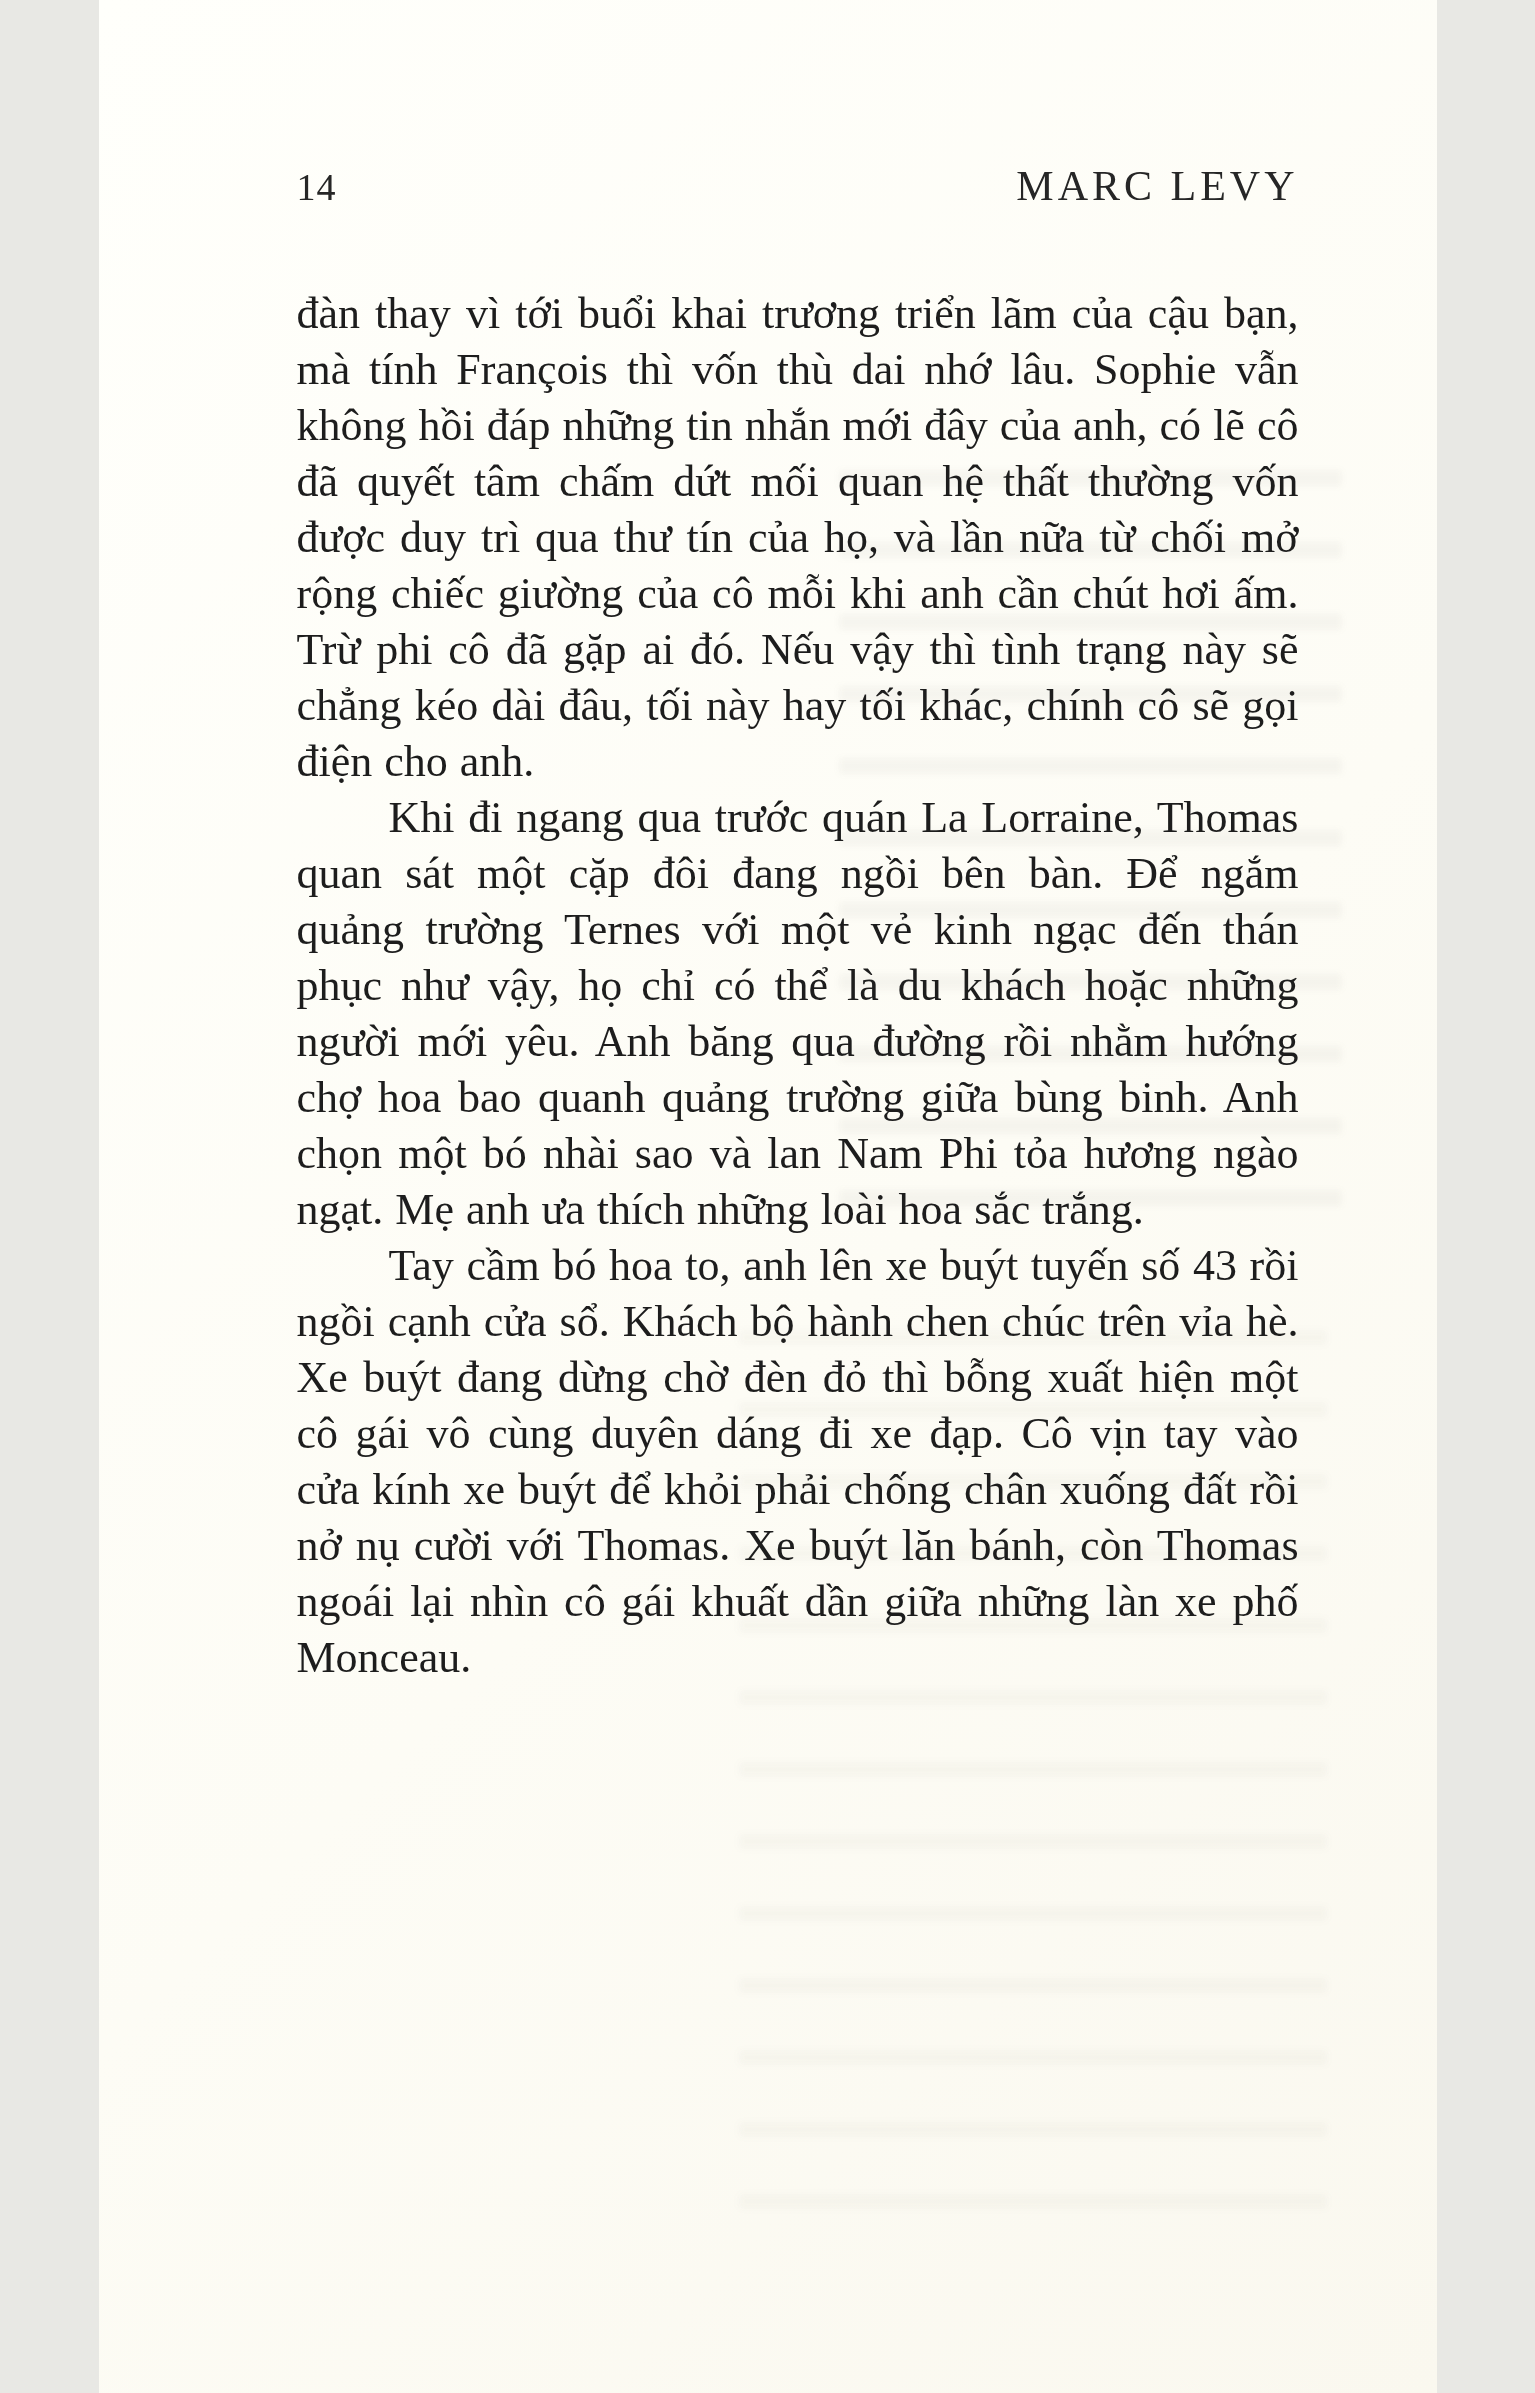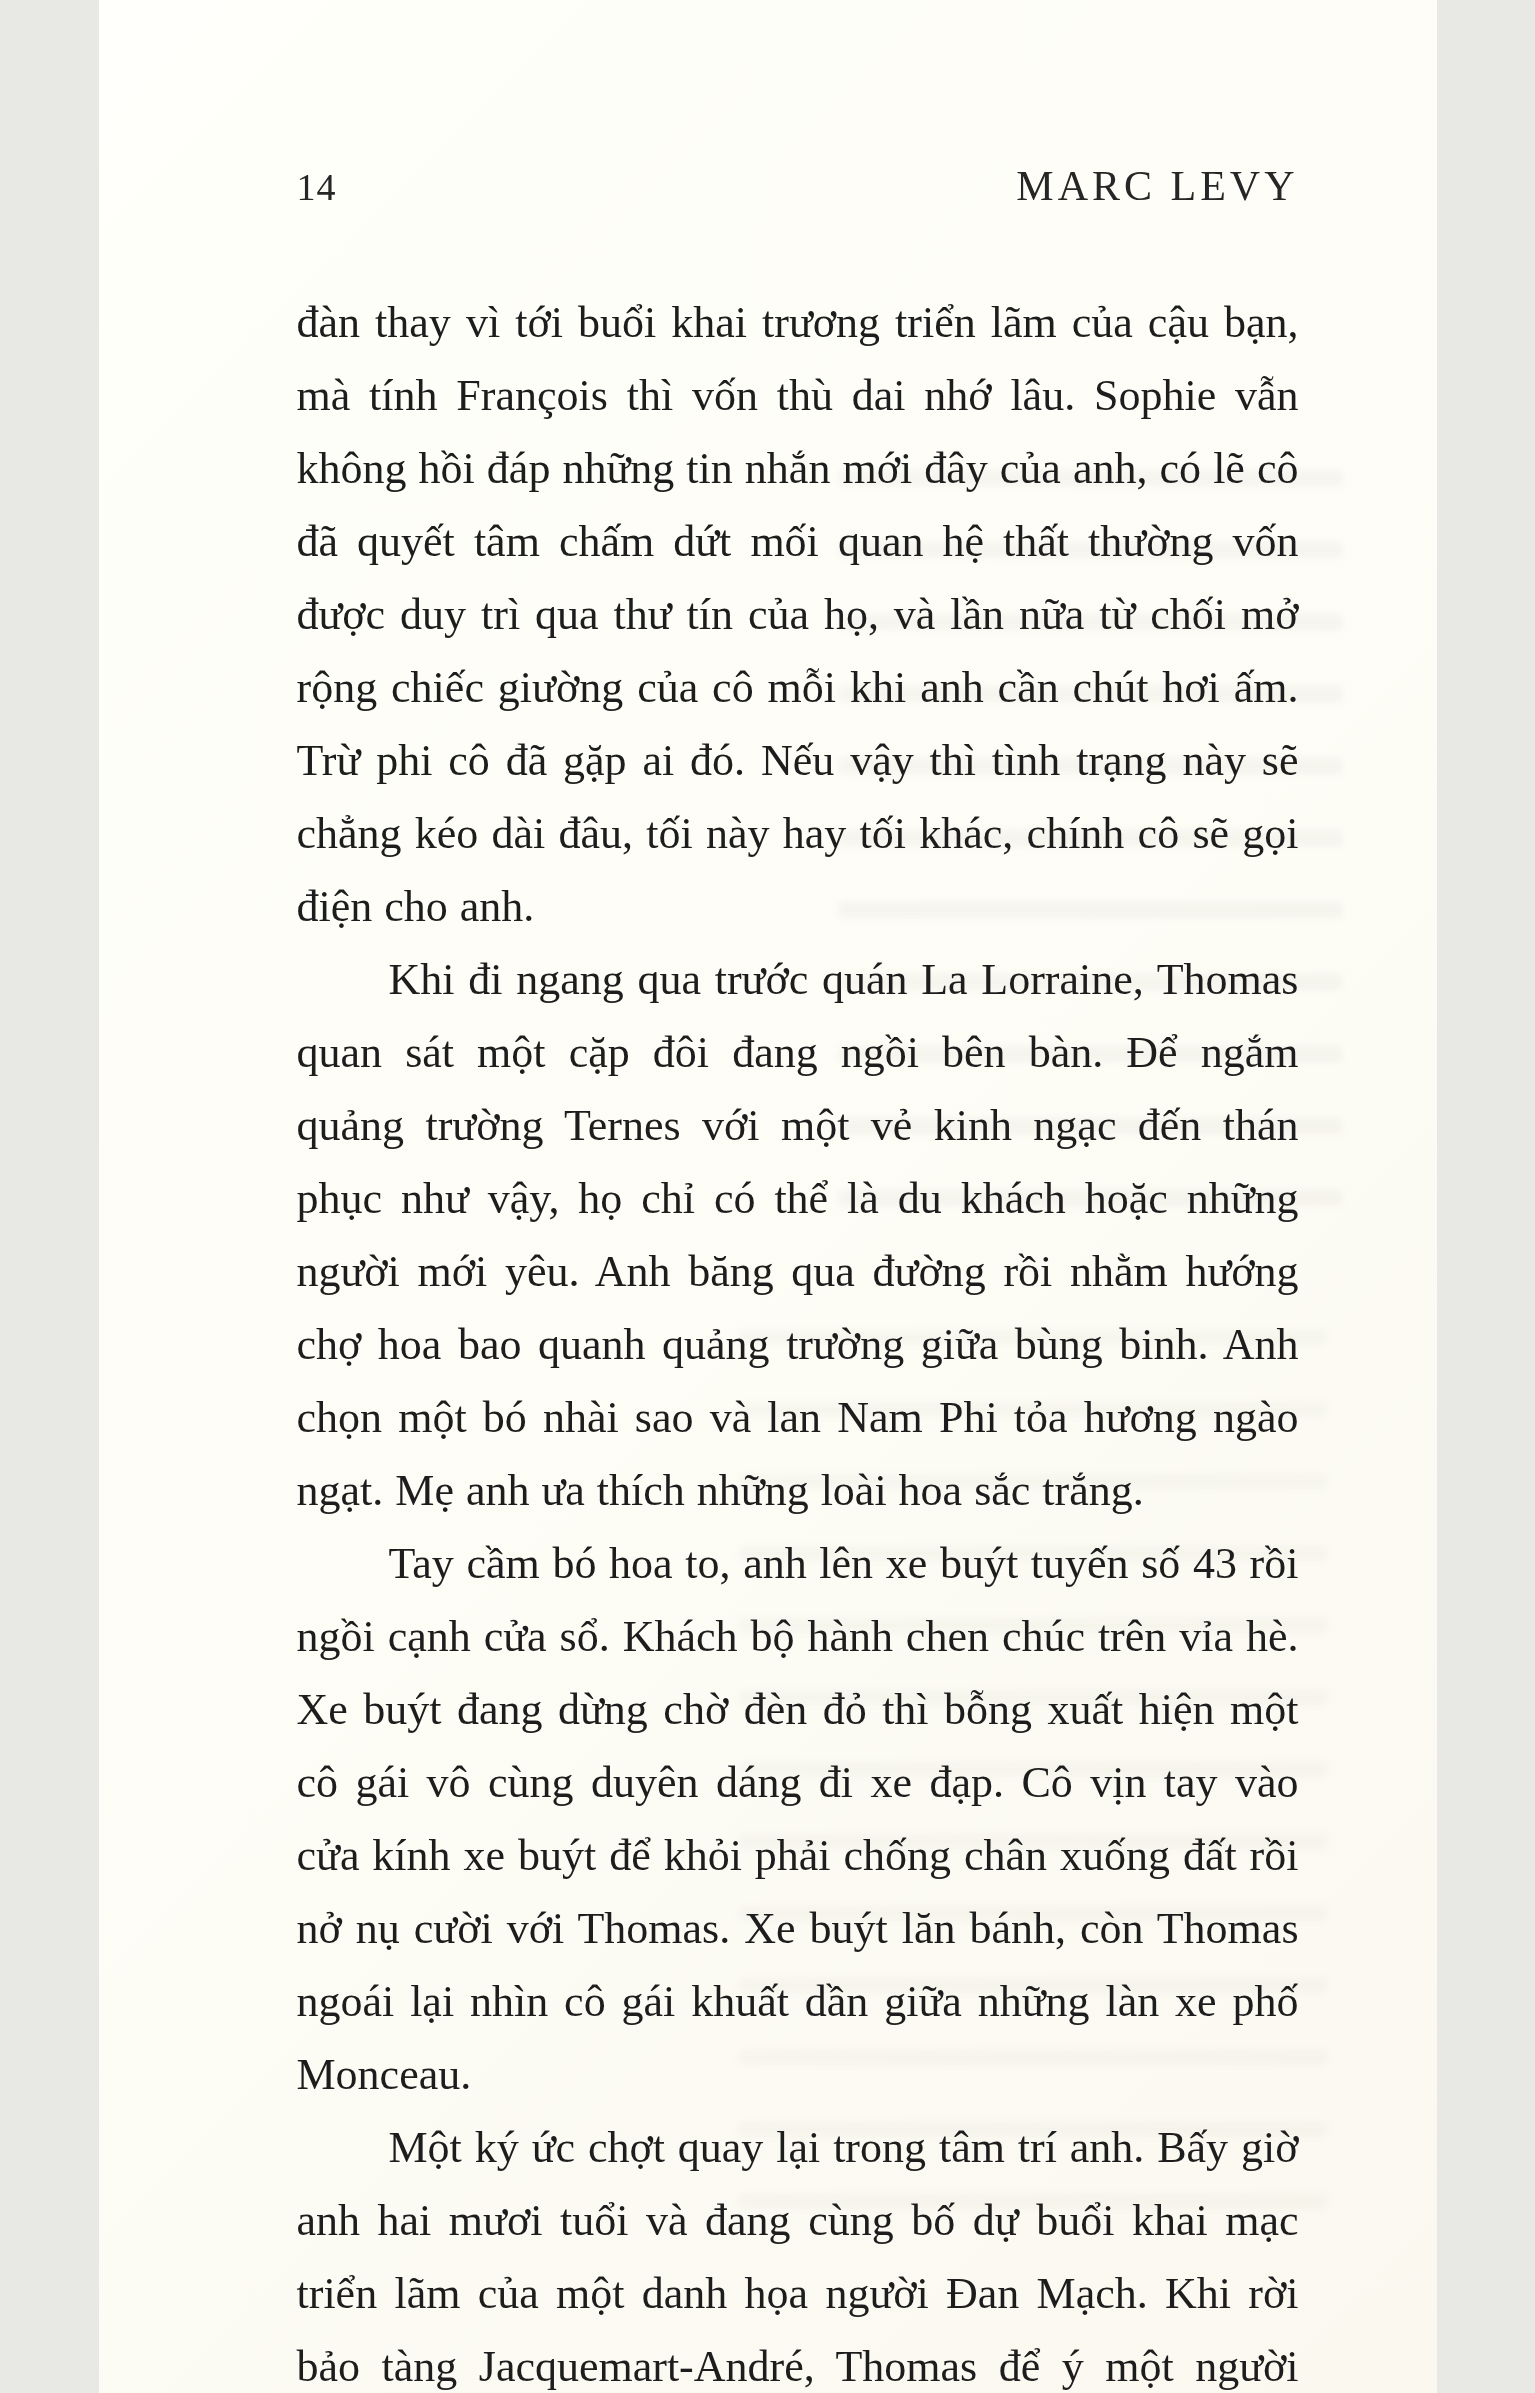--- a/index.html
+++ b/index.html
@@ -62,21 +62,21 @@
 
   .body-text {
     position: absolute;
     left: 198px;
     right: 138px;
     top: 286px;
   }
   .body-text p {
     margin: 0;
     font-size: 44px;
-    line-height: 73px;
+    line-height: 56px;
     text-align: justify;
     text-justify: inter-word;
     color: #1d1d1d;
     word-spacing: 1px;
   }
   .body-text p.indent {
     text-indent: 92px;
   }
 </style>
 </head>
@@ -89,16 +89,15 @@
 
   <div class="running-head">
     <span class="page-number">14</span>
     <span class="running-title">MARC LEVY</span>
   </div>
 
   <div class="body-text">
     <p>đàn thay vì tới buổi khai trương triển lãm của cậu bạn, mà tính François thì vốn thù dai nhớ lâu. Sophie vẫn không hồi đáp những tin nhắn mới đây của anh, có lẽ cô đã quyết tâm chấm dứt mối quan hệ thất thường vốn được duy trì qua thư tín của họ, và lần nữa từ chối mở rộng chiếc giường của cô mỗi khi anh cần chút hơi ấm. Trừ phi cô đã gặp ai đó. Nếu vậy thì tình trạng này sẽ chẳng kéo dài đâu, tối này hay tối khác, chính cô sẽ gọi điện cho anh.</p>
     <p class="indent">Khi đi ngang qua trước quán La Lorraine, Thomas quan sát một cặp đôi đang ngồi bên bàn. Để ngắm quảng trường Ternes với một vẻ kinh ngạc đến thán phục như vậy, họ chỉ có thể là du khách hoặc những người mới yêu. Anh băng qua đường rồi nhằm hướng chợ hoa bao quanh quảng trường giữa bùng binh. Anh chọn một bó nhài sao và lan Nam Phi tỏa hương ngào ngạt. Mẹ anh ưa thích những loài hoa sắc trắng.</p>
     <p class="indent">Tay cầm bó hoa to, anh lên xe buýt tuyến số 43 rồi ngồi cạnh cửa sổ. Khách bộ hành chen chúc trên vỉa hè. Xe buýt đang dừng chờ đèn đỏ thì bỗng xuất hiện một cô gái vô cùng duyên dáng đi xe đạp. Cô vịn tay vào cửa kính xe buýt để khỏi phải chống chân xuống đất rồi nở nụ cười với Thomas. Xe buýt lăn bánh, còn Thomas ngoái lại nhìn cô gái khuất dần giữa những làn xe phố Monceau.</p>
-    <p class="indent">Một ký ức chợt quay lại trong tâm trí anh. Bấy giờ anh hai mươi tuổi và đang cùng bố dự buổi khai mạc triển lãm của một danh họa người Đan Mạch. Khi rời bảo tàng Jacquemart-André, Thomas để ý một người phụ nữ đang</p>
   </div>
 
 </div>
 
 </body></html>

